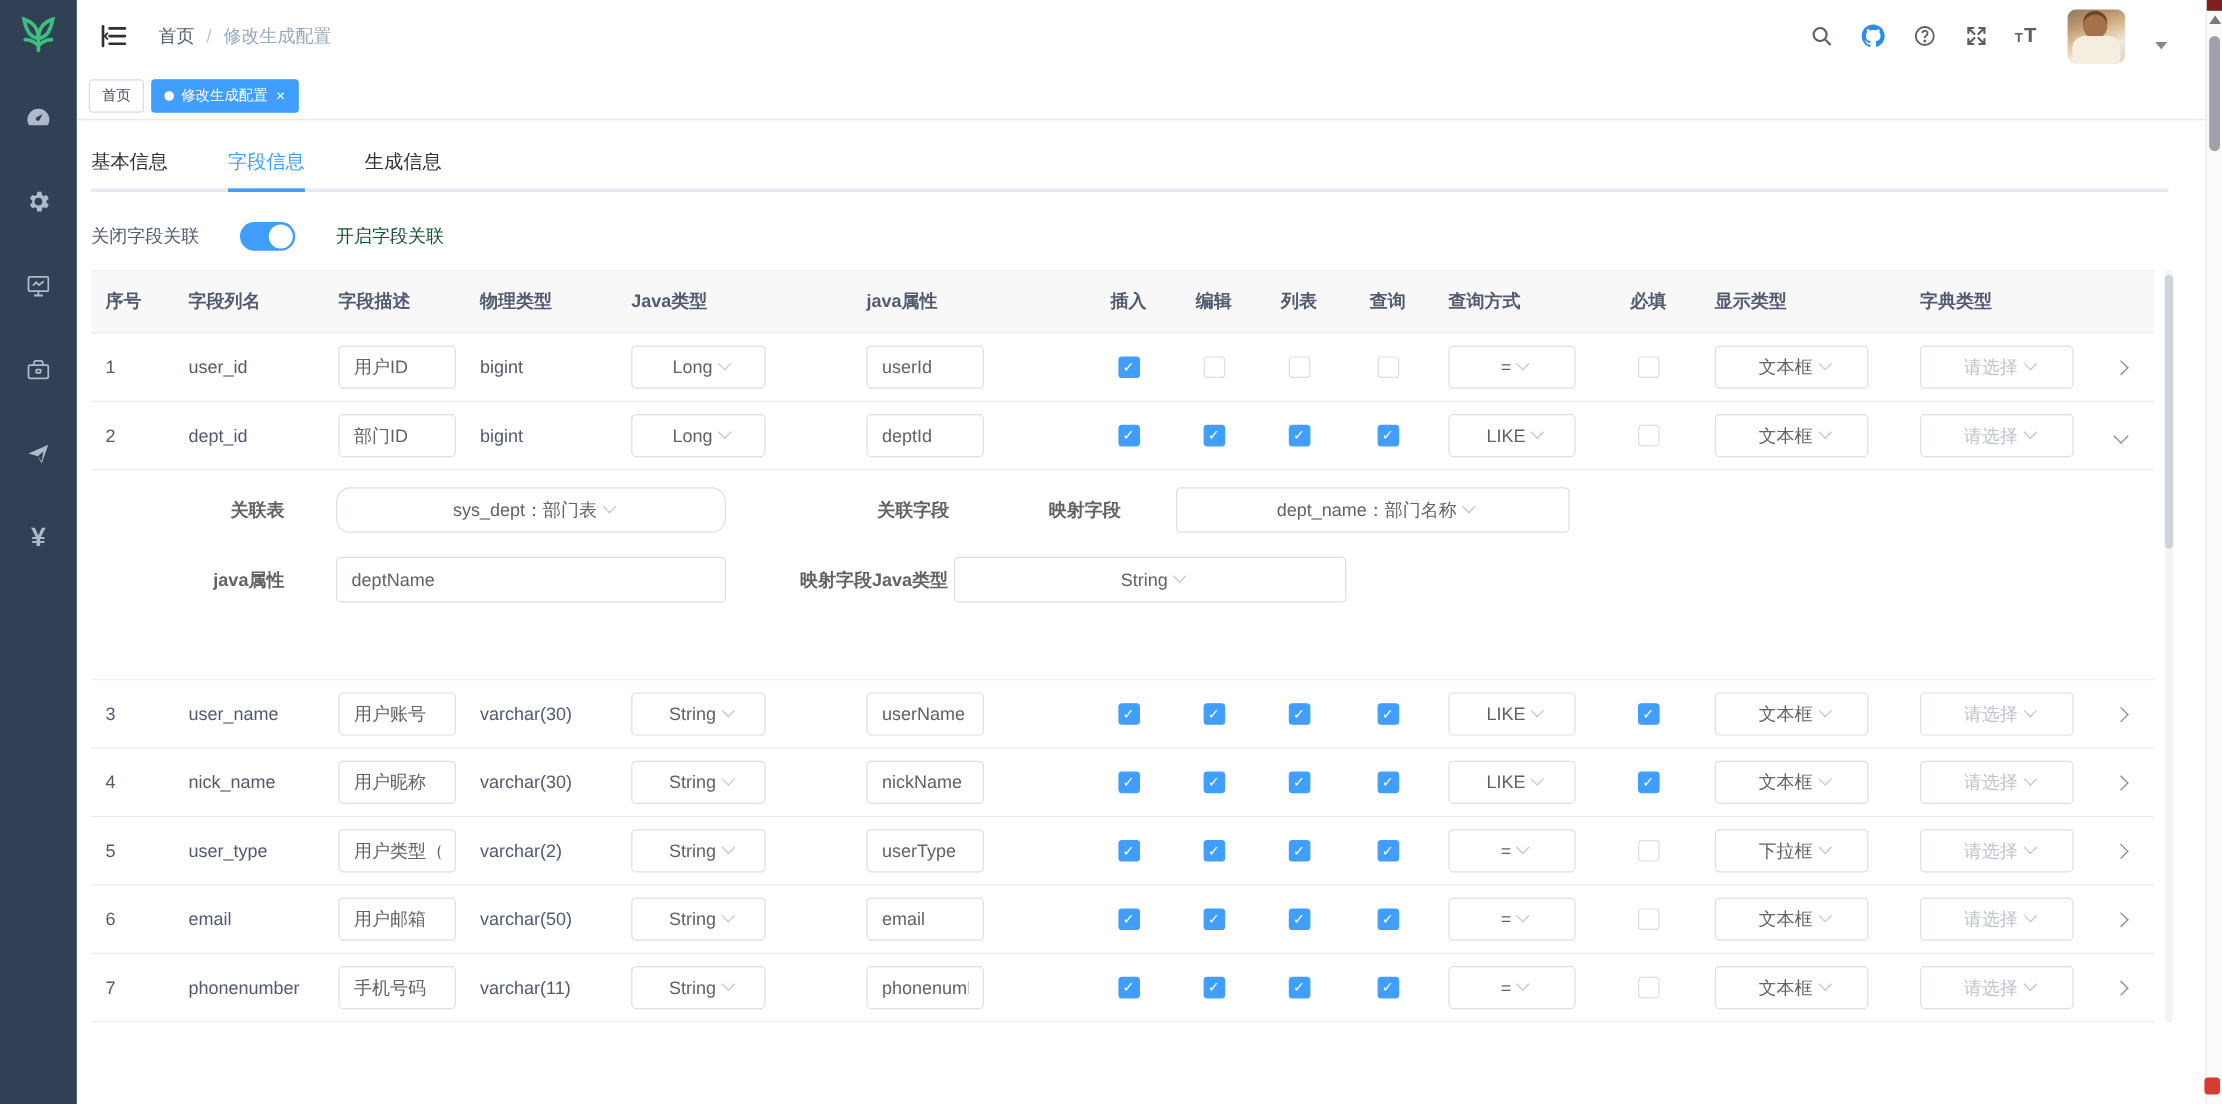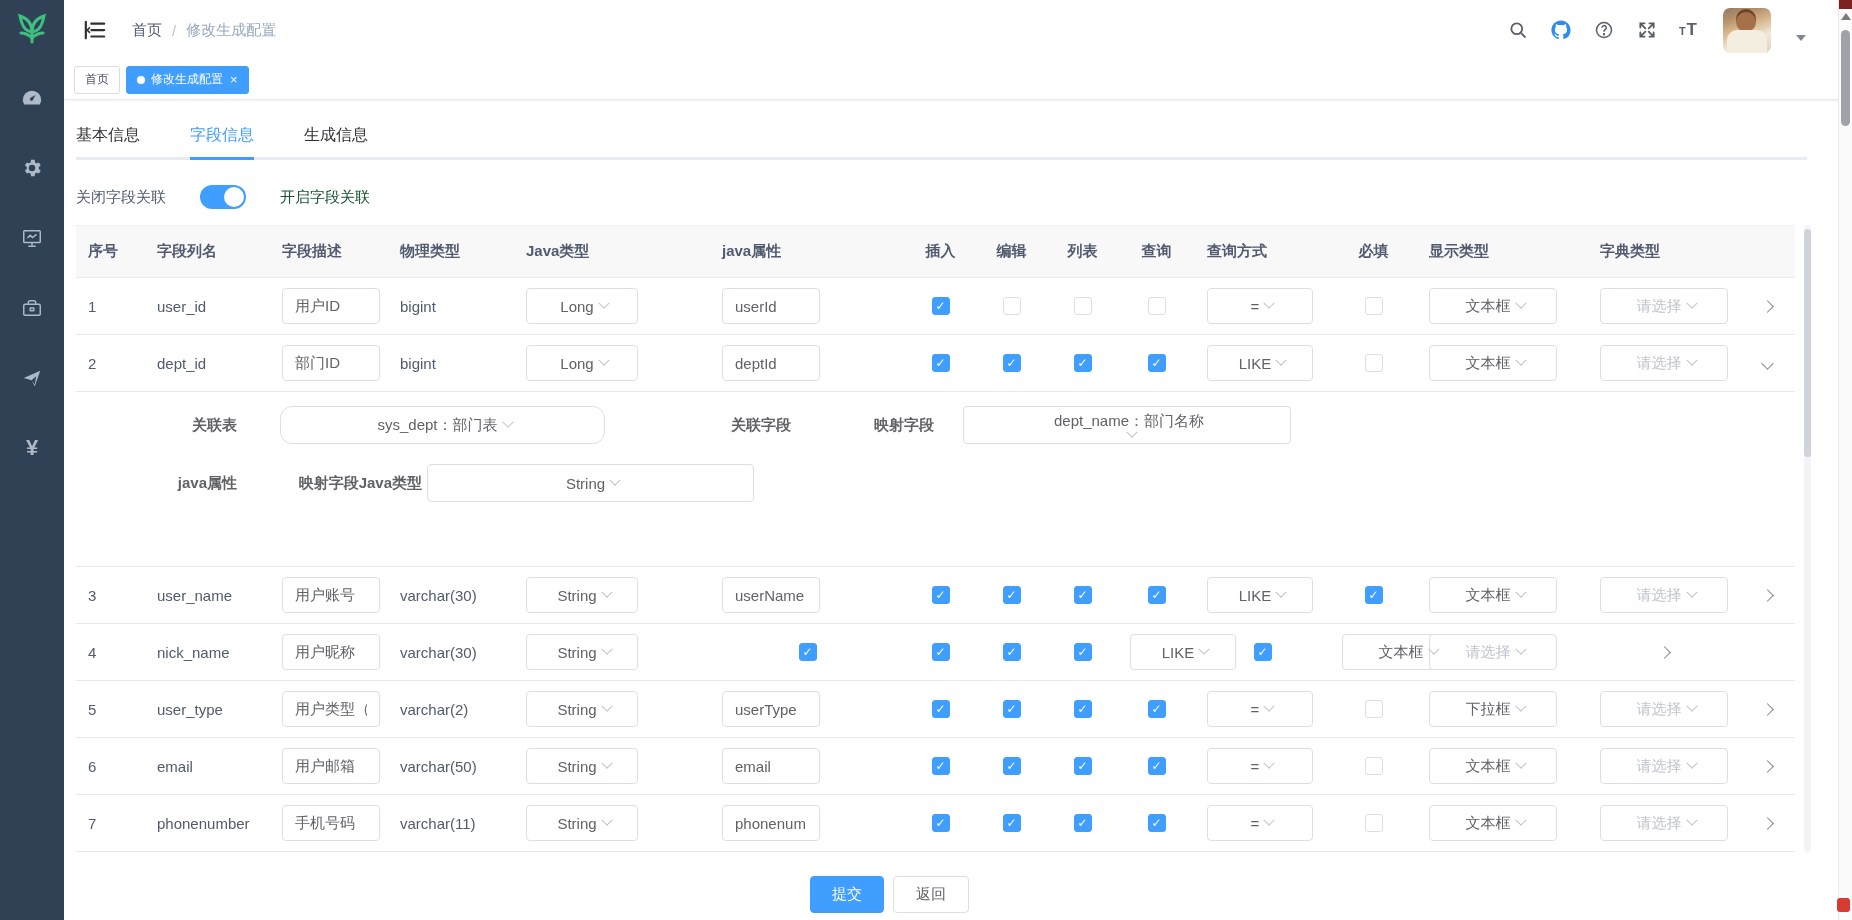--- a/index.html
+++ b/index.html
@@ -343,27 +343,28 @@
             </div>
             <div class="expansion">
               <div class="exp-row">
                 <div class="exp-label lbl-a">关联表</div>
                 <div class="sel " style="width: 325px; margin-left: 43px; border-radius: 12px;">
                   <span class="sel-text">sys_dept：部门表</span>
                   <span class="chev"></span>
                 </div>
                 <div class="exp-label" style="margin-left: 116px; width: 70px;">关联字段</div>
                 <div class="exp-label" style="margin-left: 73px; width: 70px;">映射字段</div>
-                <div class="sel " style="width: 328px; margin-left: 29px; flex-direction: column;">
+                <div class="sel " style="width: 328px; margin-left: 46px;">
                   <span class="sel-text">dept_name：部门名称</span>
                   <span class="chev"></span>
                 </div>
               </div>
               <div class="exp-row">
                 <div class="exp-label lbl-a">java属性</div>
+                <input class="cell-input" value="deptName" style="margin-left: 43px; width: 325px; height: 38px;">
                 <div class="exp-label" style="margin-left: 27px; width: 158px;">映射字段Java类型</div>
                 <div class="sel " style="width: 327px; margin-left: 5px;">
                   <span class="sel-text">String</span>
                   <span class="chev"></span>
                 </div>
               </div>
             </div>
             <div class="grid trow">
               <div class="td c1">3</div>
               <div class="td c2">user_name</div>
@@ -407,20 +408,21 @@
             </div>
             <div class="grid trow">
               <div class="td c1">4</div>
               <div class="td c2">nick_name</div>
               <div class="c3"><input class="cell-input" value="用户昵称" style=""></div>
               <div class="td c4">varchar(30)</div>
               <div class="c5"><div class="sel " style="width: 112px;">
                   <span class="sel-text">String</span>
                   <span class="chev"></span>
                 </div></div>
+              <div class="c6"><input class="cell-input w97" value="nickName" style=""></div>
               <div class="c7">
                 <div class="cb on">✓</div>
               </div>
               <div class="c8">
                 <div class="cb on">✓</div>
               </div>
               <div class="c9">
                 <div class="cb on">✓</div>
               </div>
               <div class="c10">
@@ -567,24 +569,20 @@
               <div class="c15">
                 <span class="exp-arrow right"></span>
               </div>
             </div>
           </div>
         <div class="inner-scrollbar">
           <div class="thumb"></div>
         </div>
       </div>
 
-      <div class="footer-btns">
-        <button class="btn btn-primary">提交</button>
-        <button class="btn btn-default">返回</button>
-      </div>
 
     </div>
   </div>
 
   <div class="win-scrollbar">
     <div class="sb-red-top"></div>
     <div class="sb-arrow-up"></div>
     <div class="sb-thumb"></div>
   </div>
   <div class="rec-dot"></div>

